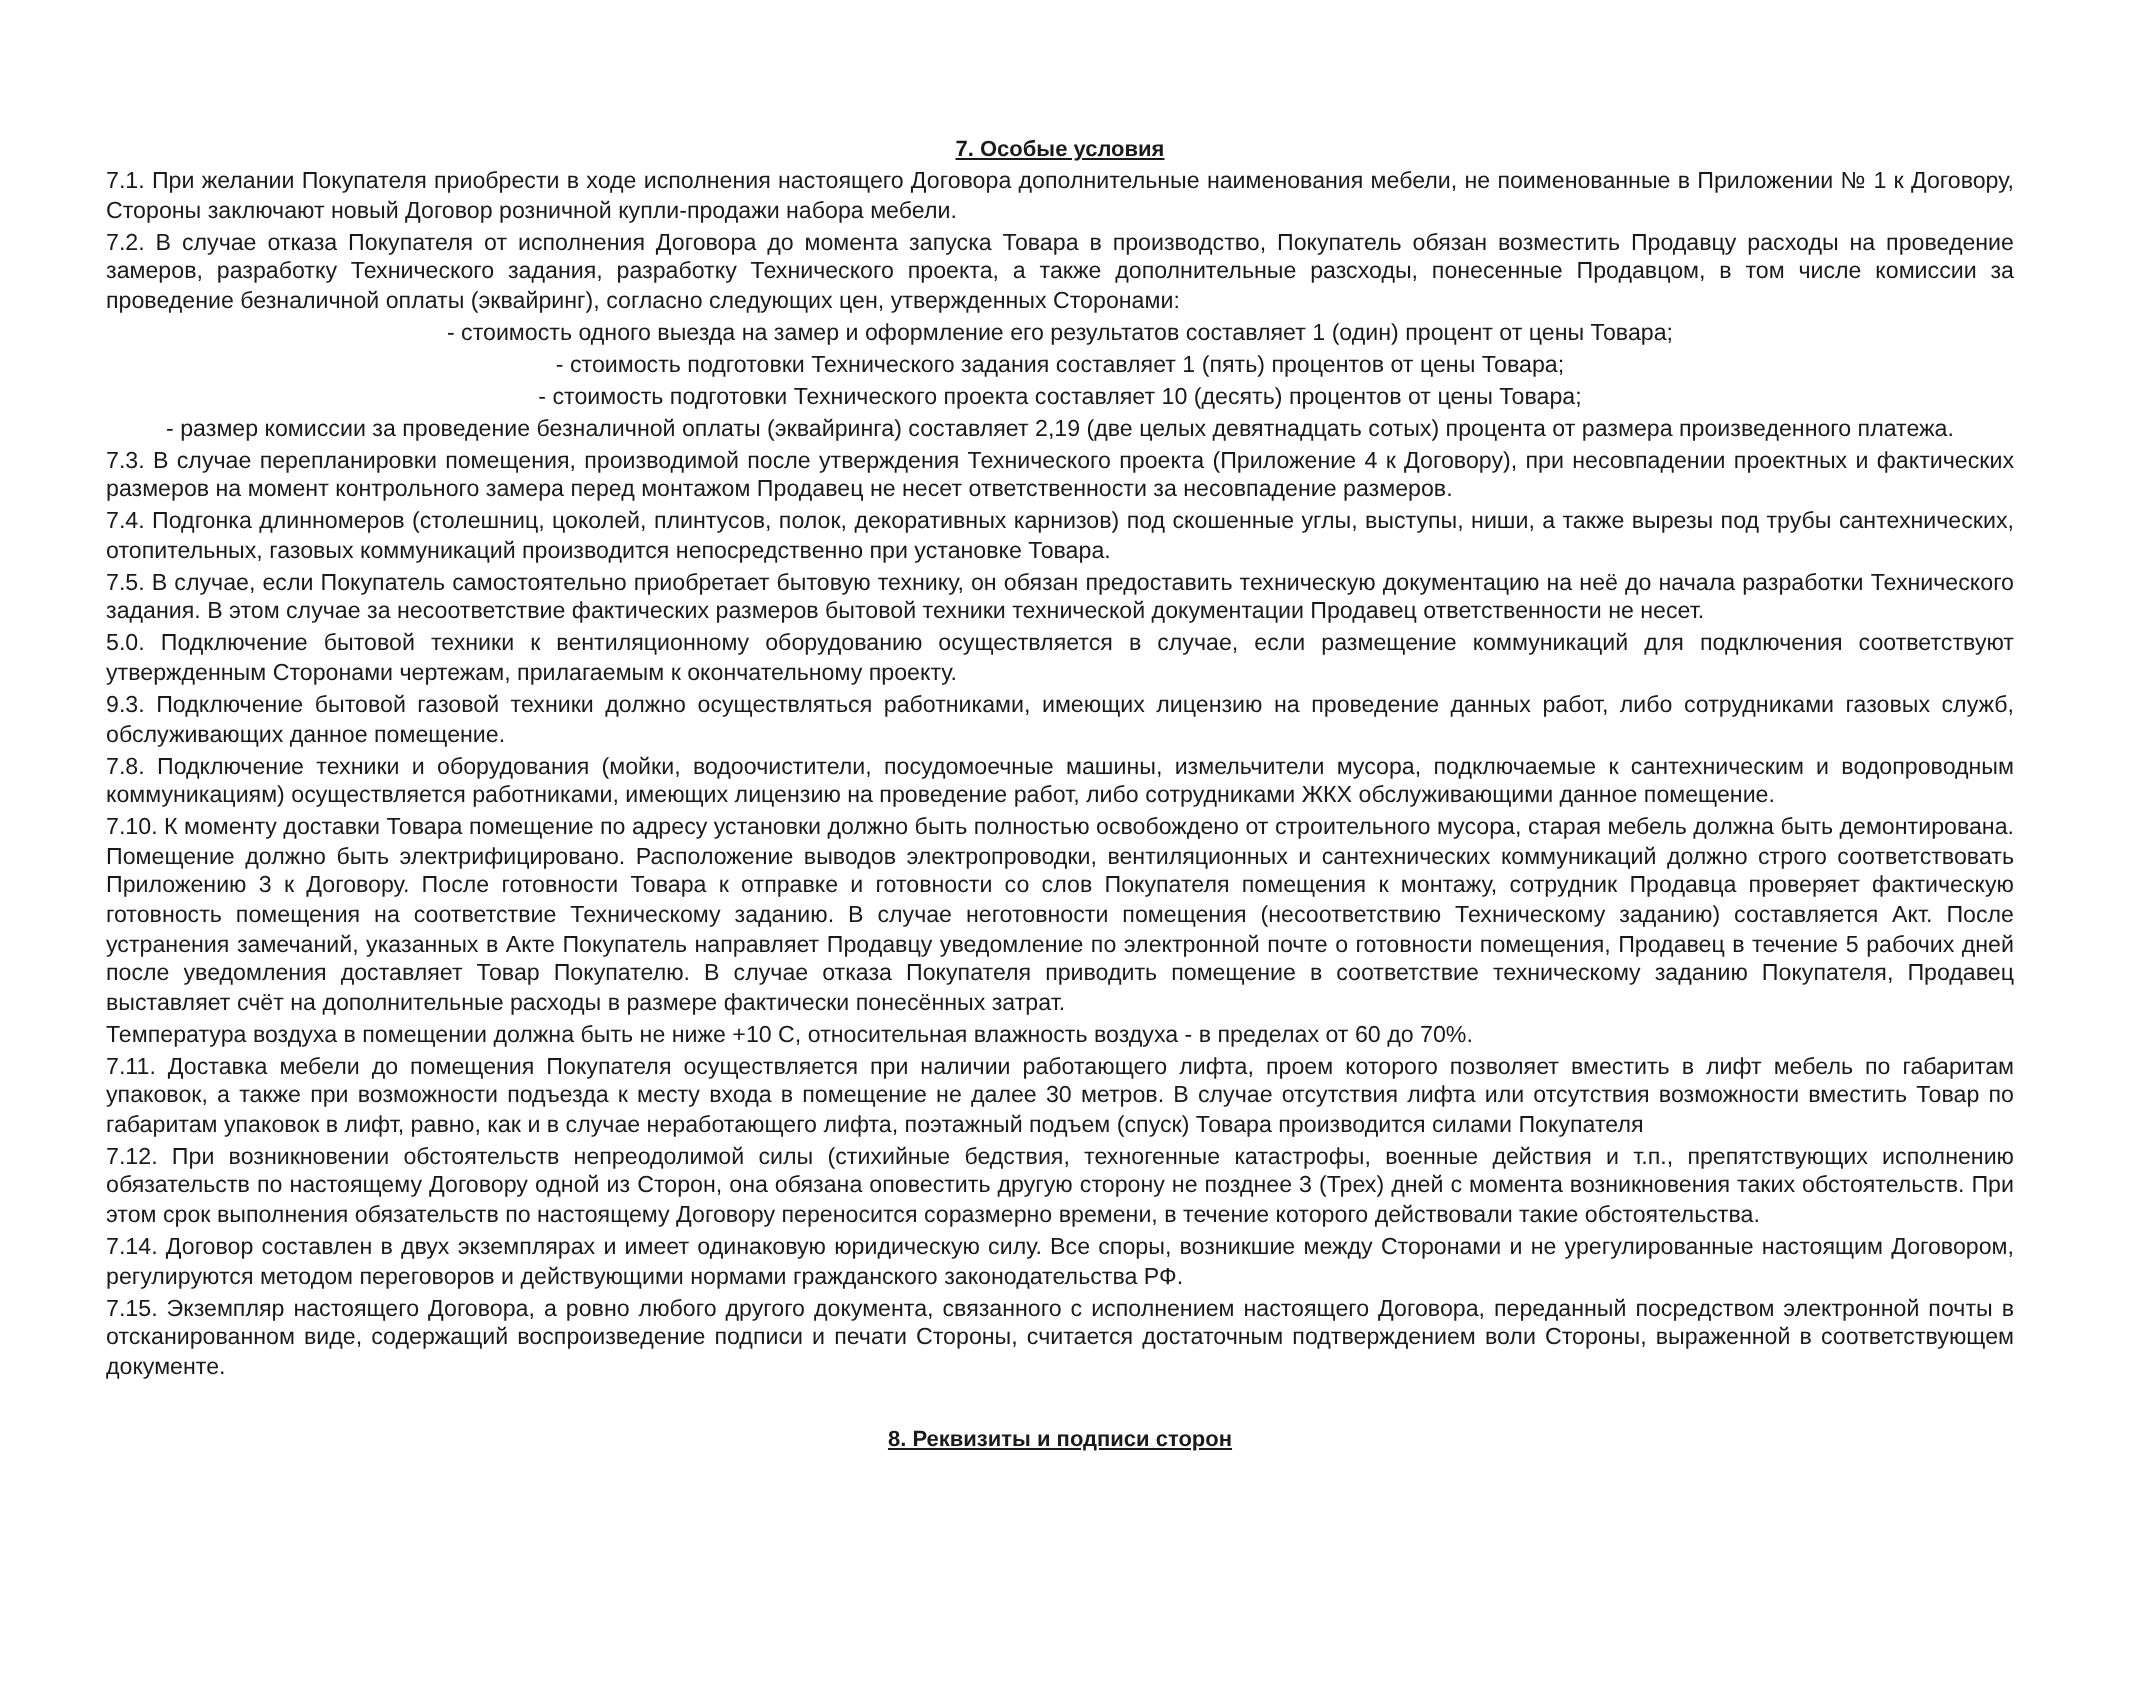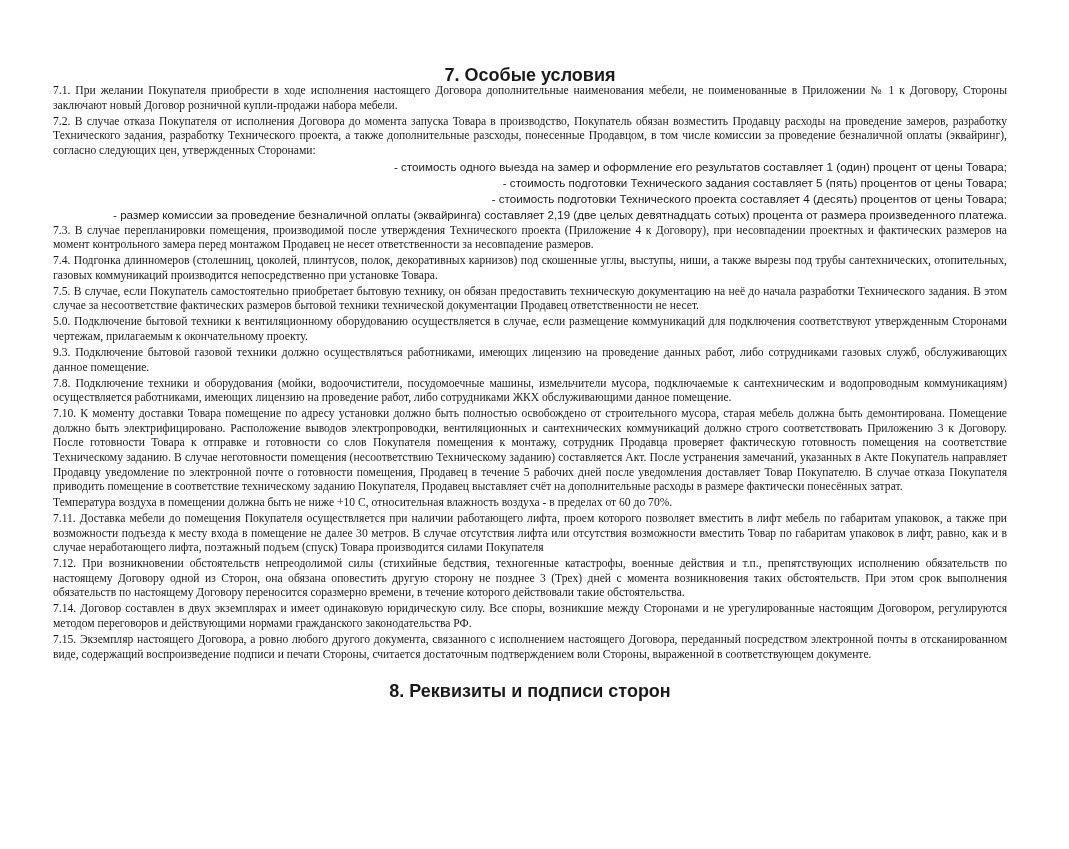--- a/index.html
+++ b/index.html
@@ -10,47 +10,47 @@
     top: 68px;
     width: 954px;
     font-family: "Liberation Sans", sans-serif;
     font-size: 11.6px;
     line-height: 14.6px;
     color: #1a1a1a;
   }
   .section-title {
     text-align: center;
     font-weight: bold;
-    font-size: 18px;
+    font-size: 11px;
     margin: 0 0 1px 0;
     line-height: 15px;
+    text-decoration: underline;
   }
   .para {
     text-align: justify;
     margin: 0 0 1.4px 0;
-    font-family: Liberation Serif, serif;
   }
   .bullet {
     margin: 0 0 1.4px 0;
-    text-align: right;
+    text-align: center;
   }
   .spacer { height: 20px; }
   .section-title.s8 { margin-top: 0; }
 </style>
 </head>
 <body>
 
 <div class="page">
   <div class="section-title">7. Особые условия</div>
 
   <div class="para">7.1. При желании Покупателя приобрести в ходе исполнения настоящего Договора дополнительные наименования мебели, не поименованные в Приложении № 1 к Договору, Стороны заключают новый Договор розничной купли-продажи набора мебели.</div>
   <div class="para">7.2. В случае отказа Покупателя от исполнения Договора до момента запуска Товара в производство, Покупатель обязан возместить Продавцу расходы на проведение замеров, разработку Технического задания, разработку Технического проекта, а также дополнительные разсходы, понесенные Продавцом, в том числе комиссии за проведение безналичной оплаты (эквайринг), согласно следующих цен, утвержденных Сторонами:</div>
   <div class="bullet">- стоимость одного выезда на замер и оформление его результатов составляет 1 (один) процент от цены Товара;</div>
-  <div class="bullet">- стоимость подготовки Технического задания составляет 5 (пять) процентов от цены Товара;</div>
-  <div class="bullet">- стоимость подготовки Технического проекта составляет 4 (десять) процентов от цены Товара;</div>
+  <div class="bullet">- стоимость подготовки Технического задания составляет 1 (пять) процентов от цены Товара;</div>
+  <div class="bullet">- стоимость подготовки Технического проекта составляет 10 (десять) процентов от цены Товара;</div>
   <div class="bullet">- размер комиссии за проведение безналичной оплаты (эквайринга) составляет 2,19 (две целых девятнадцать сотых) процента от размера произведенного платежа.</div>
   <div class="para">7.3. В случае перепланировки помещения, производимой после утверждения Технического проекта (Приложение 4 к Договору), при несовпадении проектных и фактических размеров на момент контрольного   замера перед монтажом Продавец не несет ответственности за несовпадение размеров.</div>
   <div class="para">7.4. Подгонка длинномеров (столешниц, цоколей, плинтусов, полок, декоративных карнизов) под скошенные углы, выступы, ниши, а также вырезы под трубы сантехнических, отопительных, газовых коммуникаций производится непосредственно при установке Товара.</div>
   <div class="para">7.5. В случае, если Покупатель самостоятельно приобретает бытовую технику, он обязан предоставить техническую документацию на неё до начала разработки Технического задания. В этом случае за несоответствие фактических размеров бытовой техники технической документации Продавец ответственности не несет.</div>
   <div class="para">5.0. Подключение бытовой техники к вентиляционному оборудованию осуществляется в случае, если размещение коммуникаций для подключения соответствуют утвержденным Сторонами чертежам,  прилагаемым к окончательному проекту.</div>
   <div class="para">9.3. Подключение бытовой газовой техники должно осуществляться работниками, имеющих лицензию на проведение данных работ, либо сотрудниками газовых служб, обслуживающих данное помещение.</div>
   <div class="para">7.8. Подключение техники и оборудования (мойки, водоочистители, посудомоечные машины, измельчители мусора, подключаемые к сантехническим и водопроводным коммуникациям) осуществляется работниками, имеющих лицензию на проведение работ, либо сотрудниками ЖКХ обслуживающими данное помещение.</div>
   <div class="para">7.10. К моменту доставки Товара помещение по адресу установки должно быть полностью освобождено от строительного мусора, старая мебель должна быть демонтирована. Помещение должно быть электрифицировано. Расположение выводов электропроводки, вентиляционных и сантехнических коммуникаций должно строго соответствовать Приложению 3 к Договору. После готовности Товара к отправке и готовности со слов Покупателя помещения к монтажу, сотрудник Продавца проверяет фактическую готовность помещения на соответствие Техническому заданию. В случае неготовности помещения (несоответствию Техническому заданию) составляется Акт. После устранения замечаний, указанных в Акте Покупатель направляет Продавцу уведомление по электронной почте о готовности помещения, Продавец в течение 5 рабочих дней после уведомления доставляет Товар Покупателю. В случае отказа Покупателя приводить помещение в соответствие техническому заданию Покупателя, Продавец выставляет счёт на дополнительные расходы в размере фактически понесённых затрат.</div>
   <div class="para">Температура воздуха в помещении должна быть не ниже +10 С, относительная влажность воздуха - в пределах от 60 до 70%.</div>
   <div class="para">7.11. Доставка мебели до помещения Покупателя осуществляется при наличии работающего лифта, проем которого позволяет вместить в лифт мебель по габаритам упаковок, а также при возможности подъезда к месту входа в помещение не далее 30 метров. В случае отсутствия лифта или отсутствия возможности вместить Товар по габаритам упаковок в лифт, равно, как и в случае неработающего лифта, поэтажный подъем (спуск) Товара производится силами Покупателя</div>

